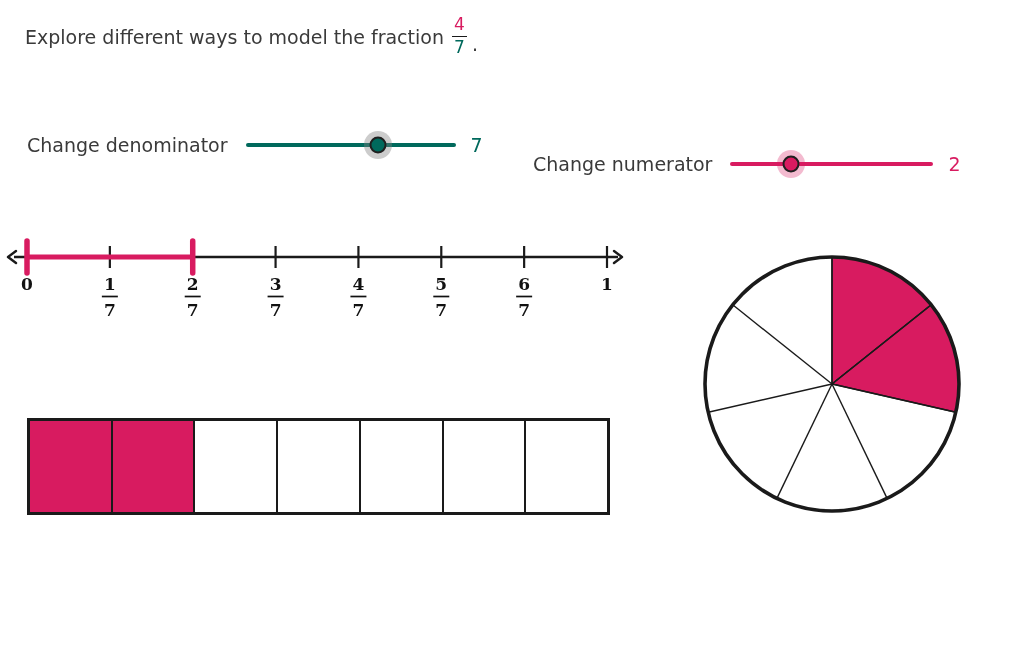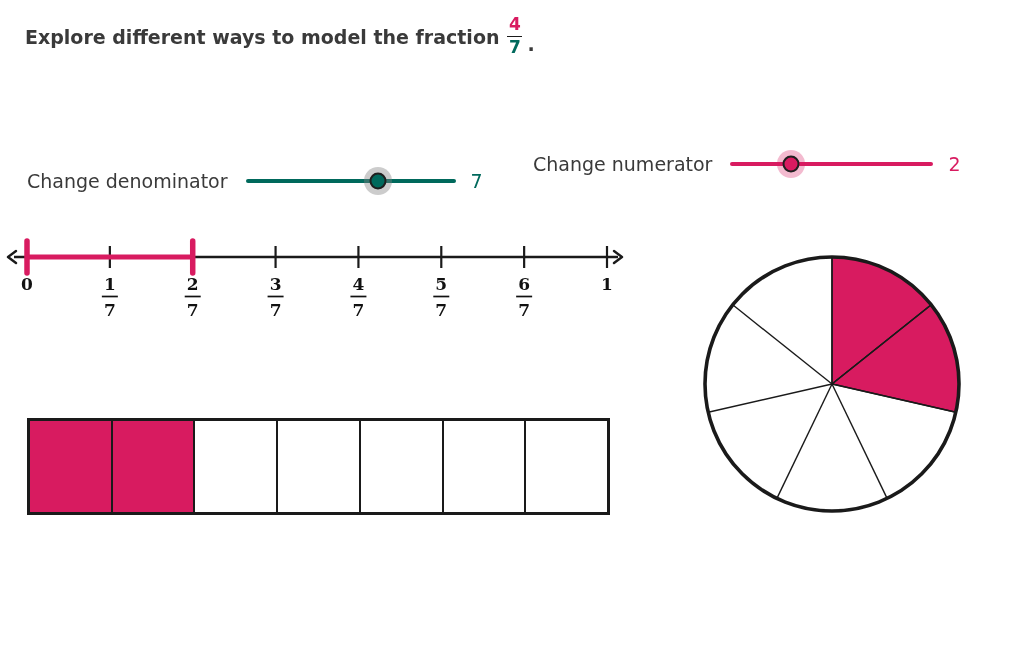--- a/index.html
+++ b/index.html
@@ -9,37 +9,37 @@
     width:1032px; height:645px;
     overflow:hidden;
     font-family:"DejaVu Sans", sans-serif;
     color:var(--text, #3a3a3a);
   }
 
   
   .title {
     position:absolute; left:25px; top:16px;
     display:flex; align-items:center;
-    font-size:19px; color:var(--text);font-weight:bold;
+    font-size:19px; color:var(--text);
   }
   .fraction {
     display:inline-flex; flex-direction:column; align-items:center;
     margin:0 5px 0 8px; line-height:1.05; font-size:17px;
   }
   .frac-bar { width:15px; height:1.6px; background:var(--ink); margin:2px 0; }
   .pink-text { color:var(--pink); }
   .teal-text { color:var(--teal); }
   .title-suffix { align-self:center; padding-top:14px; }
 
   
   .slider-group {
     position:absolute; top:129px; height:32px;
     display:flex; align-items:center;
   }
-  .slider-group.denominator { left:27px;margin-top:36px; }
+  .slider-group.denominator { left:27px; }
   .slider-group.numerator  { left:533px;margin-top:19px; }
   .slider-label { font-size:19px; color:var(--text); white-space:nowrap; }
   .track {
     position:relative; height:4.5px; border-radius:3px; margin-left:18px;
   }
   .teal-track { background:var(--teal); width:210px; }
   .pink-track { background:var(--pink); width:203px; }
   .halo {
     position:absolute; top:50%;
     width:28px; height:28px; border-radius:50%;

